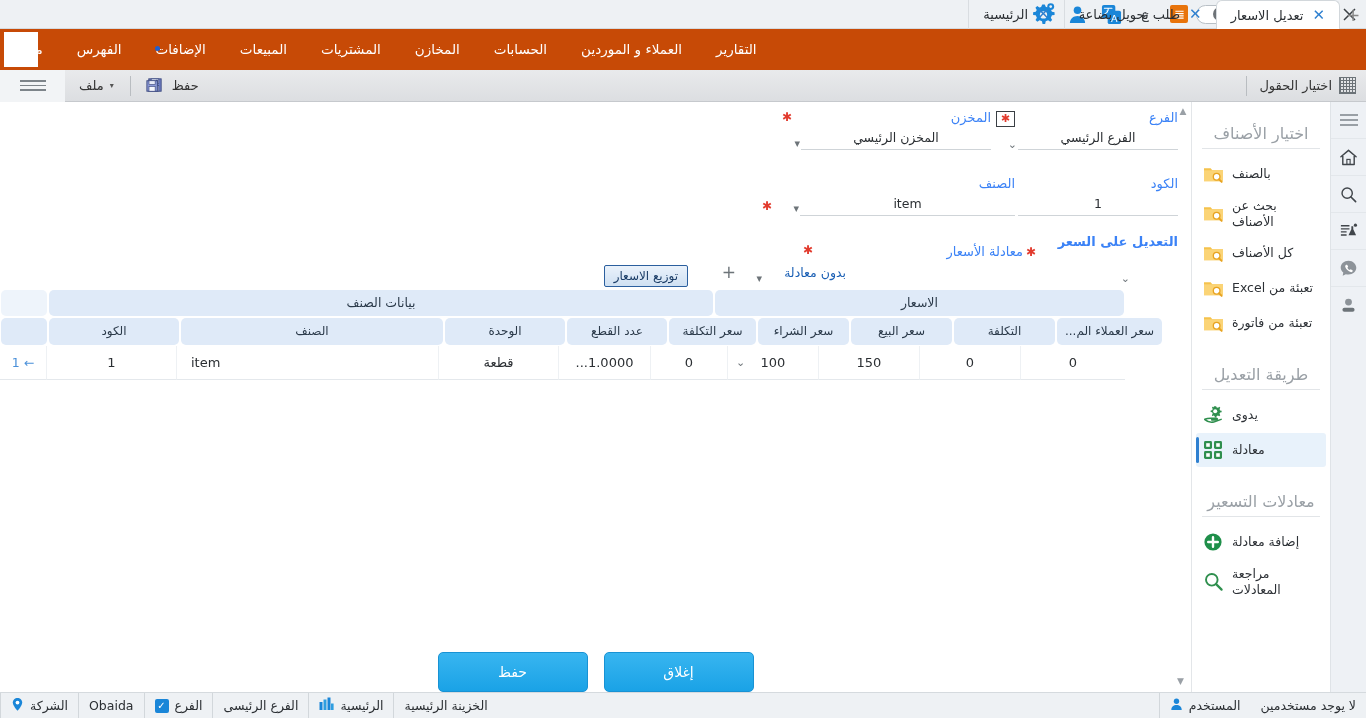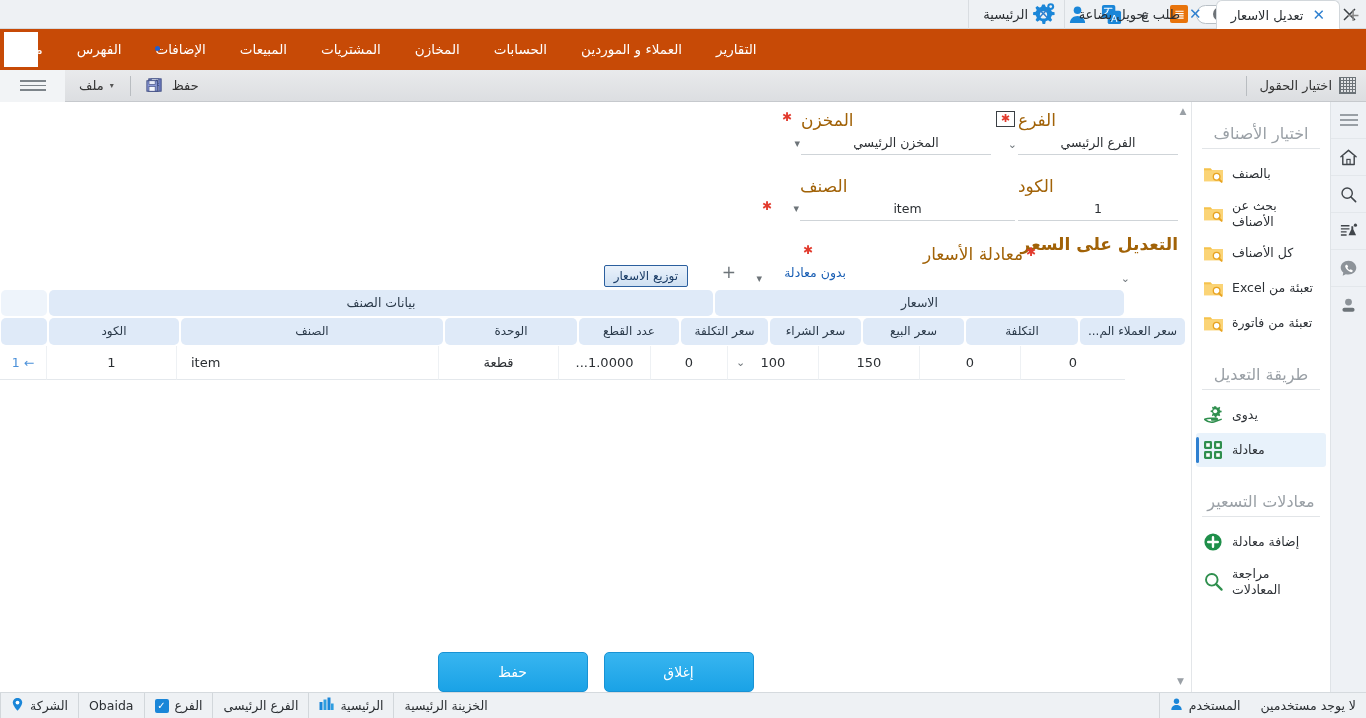--- a/index.html
+++ b/index.html
@@ -160,21 +160,21 @@
   .gap-lg { height:24px; }
 
   
   .main {
     position:absolute; top:102px; right:175px; left:0; height:590px;
     background:#ffffff;
   }
   .form-area { position:relative; height:186px; }
   .fld { position:absolute; }
   .fld-label {
-    font-size:17px; color:#a16207; text-align:left; white-space:nowrap;
+    font-size:13px; color:#3b82f6; text-align:right; white-space:nowrap;
   }
   .fld-val {
     font-size:12.5px; color:#2b2f33; text-align:center;
     border-bottom:1px solid #cfd4d8; height:25px; line-height:25px;
     padding:0 4px; white-space:nowrap; cursor:text;
   }
   .star { color:#e23b2e; font-size:12px; }
   .star-box {
     display:inline-block; border:1px solid #3a3f44; padding:0 4px;
     color:#e23b2e; font-size:11px; line-height:14px;
@@ -634,26 +634,26 @@
       <div class="tbl-row">
         <div class="gh" style="width:46px; background:#eef4fb;"></div>
         <div class="gh" style="width:664px;">بيانات الصنف</div>
         <div class="gh" style="width:409px;">الاسعار</div>
       </div>
 
       <div class="tbl-row">
         <div class="ch" style="width:46px;"></div>
         <div class="ch" style="width:130px;">الكود</div>
         <div class="ch" style="width:262px;">الصنف</div>
-        <div class="ch" style="width:132px;">الوحدة</div>
+        <div class="ch" style="width:120px;">الوحدة</div>
         <div class="ch" style="width:100px;">عدد القطع</div>
         <div class="ch" style="width:87px;">سعر التكلفة</div>
         <div class="ch" style="width:91px;">سعر الشراء</div>
         <div class="ch" style="width:101px;">سعر البيع</div>
-        <div class="ch" style="width:112px;">التكلفة</div>
+        <div class="ch" style="width:101px;">التكلفة</div>
         <div class="ch" style="width:105px;">سعر العملاء الم...</div>
       </div>
 
       <div class="tbl-row">
         <div class="cell rownum" style="width:46px;">
           <span>←</span>
           <span>1</span>
         </div>
         <div class="cell" style="width:130px;">1</div>
         <div class="cell" style="width:262px; text-align:left; padding-left:14px;">item</div>

